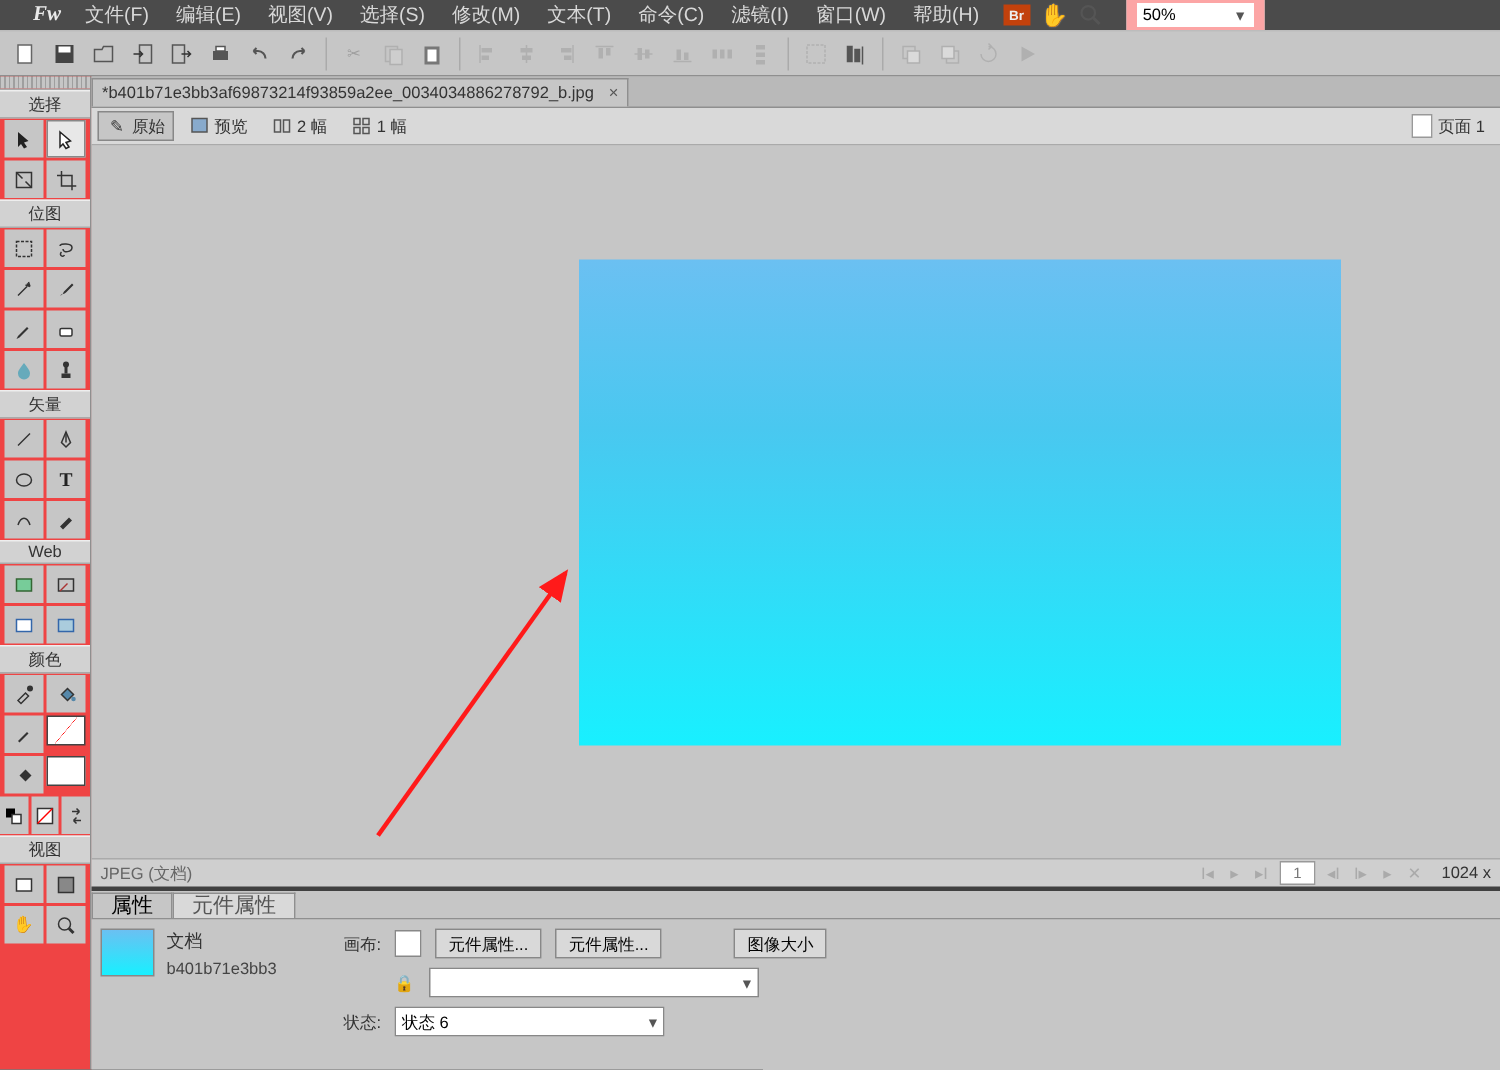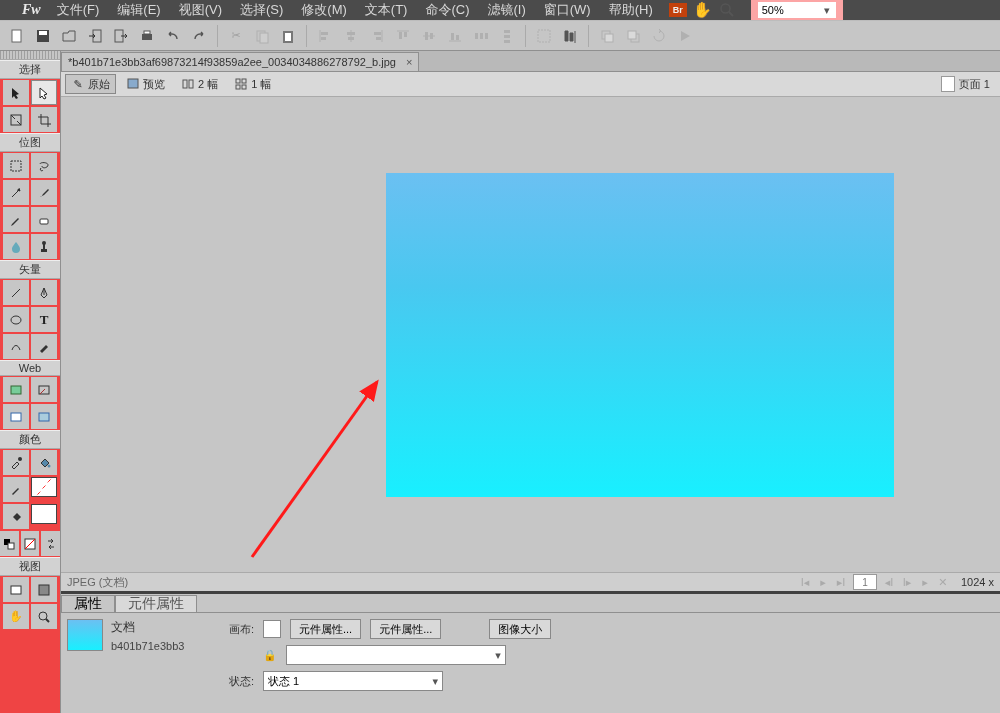--- a/index.html
+++ b/index.html
@@ -572,21 +572,21 @@
             <span class="flab"></span>
             <span class="lock">🔒</span>
             <div class="ddl" style="width:210px">
               <span></span>
                 <span class="ar">▾</span>
             </div>
           </div>
           <div class="frow">
             <span class="flab">状态:</span>
             <div class="ddl" style="width:170px">
-              <span>状态 1</span>
+              <span>状态 6</span>
                 <span class="ar">▾</span>
             </div>
           </div>
         </div>
       </div>
     </div>
   </div>
 </div>
 
 </body></html>

